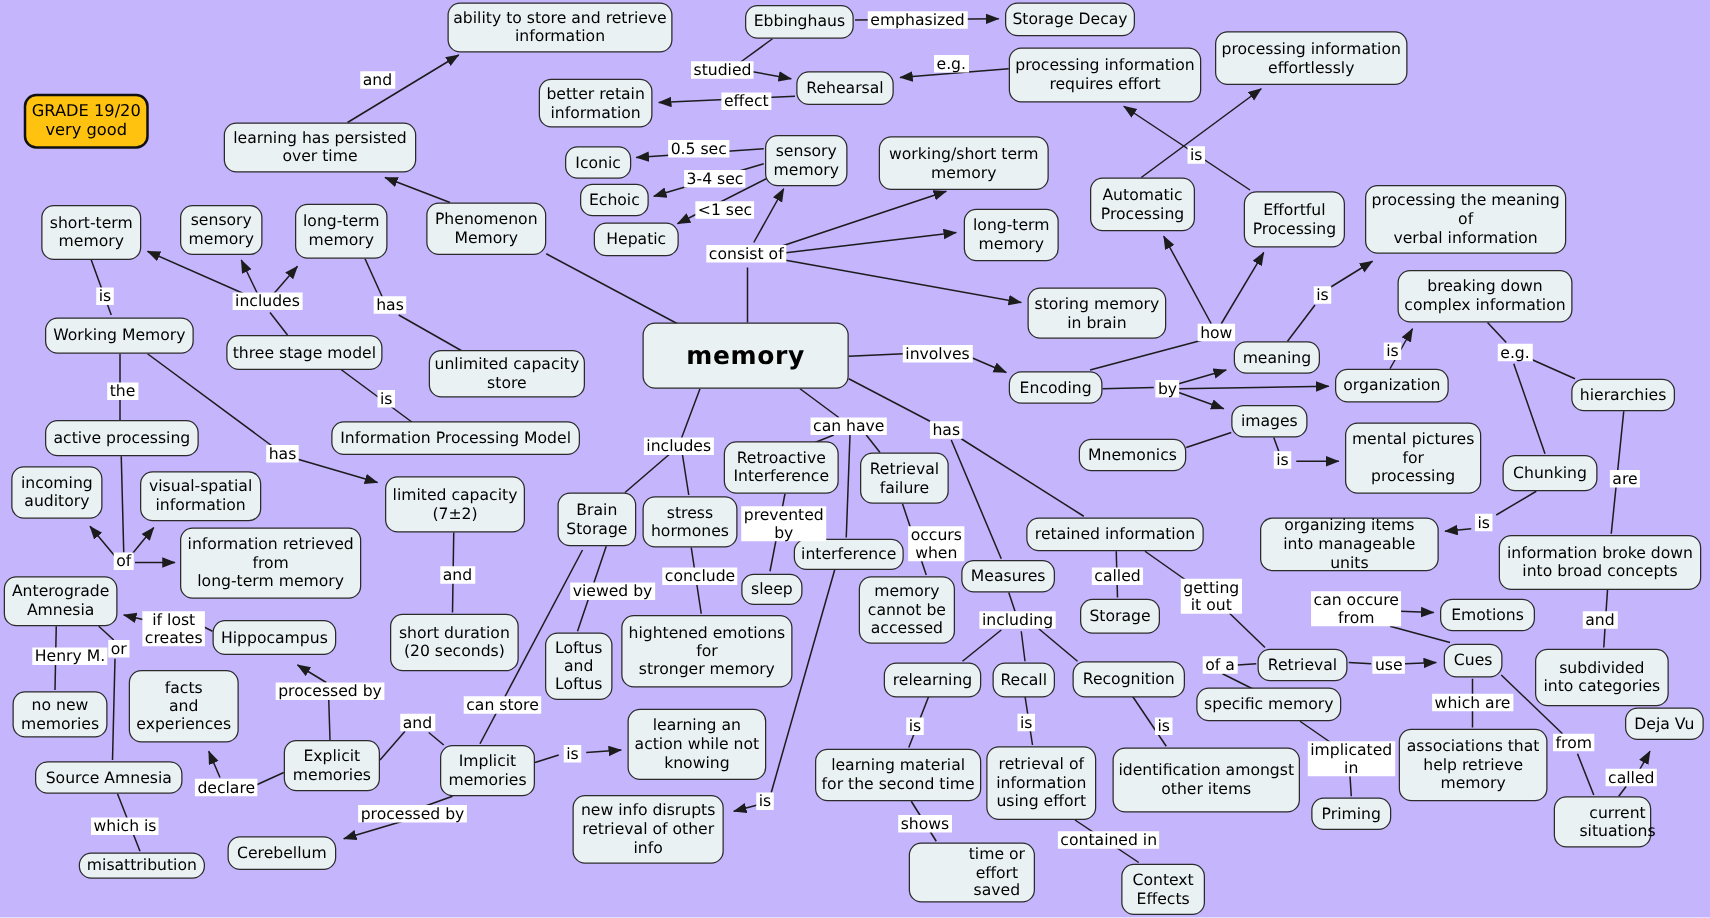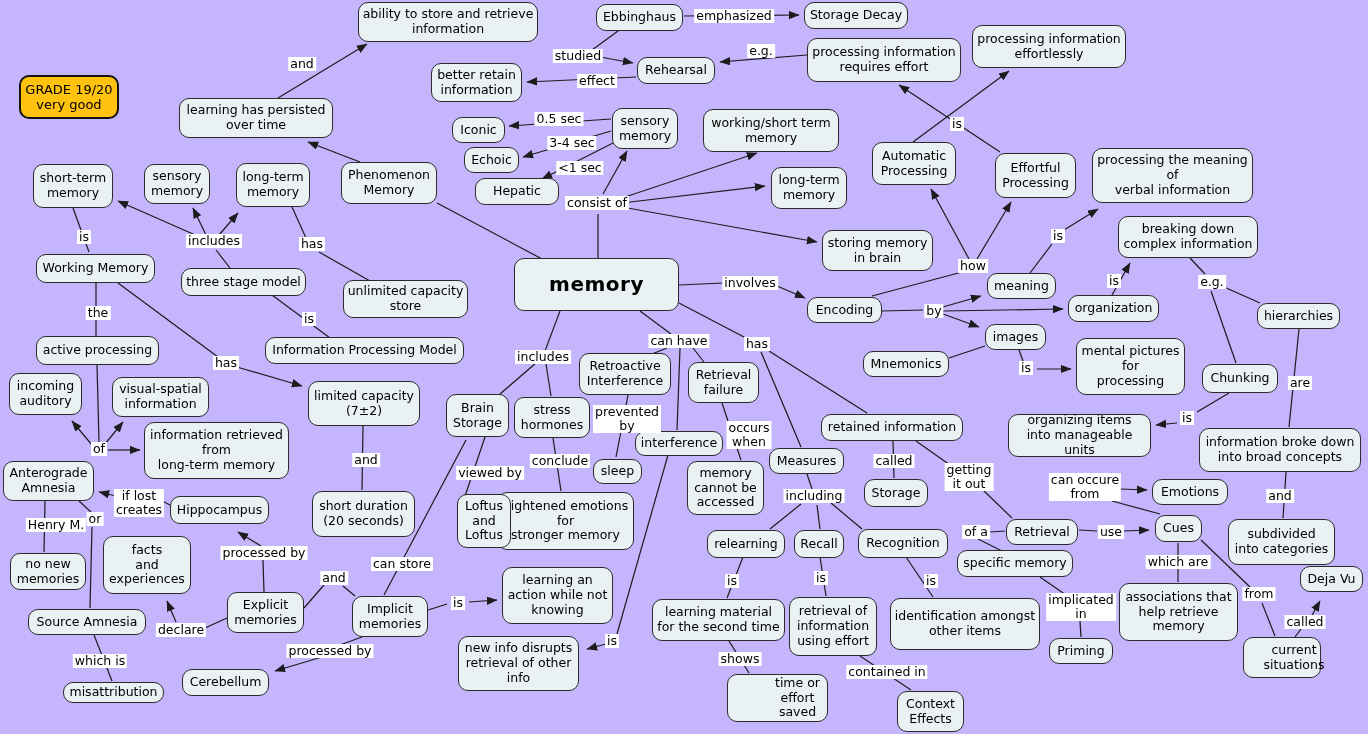--- a/index.html
+++ b/index.html
@@ -161,21 +161,21 @@
       <div class="node" style="left: 807px; top: 38px; width: 154px; height: 44px;">processing information
 requires effort</div>
       <div class="node" style="left: 972px; top: 25px; width: 154px; height: 43px;">processing information
 effortlessly</div>
       <div class="node badge" style="left: 19px; top: 75px; width: 100px; height: 44px;">GRADE 19/20
 very good</div>
       <div class="node" style="left: 179px; top: 98px; width: 154px; height: 40px;">learning has persisted
 over time</div>
       <div class="node" style="left: 452px; top: 117px; width: 53px; height: 26px;">Iconic</div>
       <div class="node" style="left: 464px; top: 147px; width: 55px; height: 26px;">Echoic</div>
-      <div class="node" style="left: 475px; top: 178px; width: 84px; height: 27px;">Hepatic</div>
+      <div class="node" style="left: 475px; top: 178px; width: 68px; height: 27px;">Hepatic</div>
       <div class="node" style="left: 612px; top: 108px; width: 66px; height: 41px;">sensory
 memory</div>
       <div class="node" style="left: 703px; top: 109px; width: 136px; height: 43px;">working/short term
 memory</div>
       <div class="node" style="left: 872px; top: 142px; width: 84px; height: 43px;">Automatic
 Processing</div>
       <div class="node" style="left: 995px; top: 153px; width: 81px; height: 45px;">Effortful
 Processing</div>
       <div class="node" style="left: 1092px; top: 148px; width: 161px; height: 55px;">processing the meaning
 of
@@ -242,21 +242,21 @@
 accessed</div>
       <div class="node" style="left: 769px; top: 448px; width: 75px; height: 26px;">Measures</div>
       <div class="node" style="left: 864px; top: 479px; width: 64px; height: 28px;">Storage</div>
       <div class="node" style="left: 593px; top: 459px; width: 49px; height: 25px;">sleep</div>
       <div class="node" style="left: 312px; top: 491px; width: 103px; height: 46px;">short duration
 (20 seconds)</div>
       <div class="node" style="left: 497px; top: 492px; width: 137px; height: 58px;">hightened emotions
 for
 stronger memory</div>
       <div class="node" style="left: 170px; top: 496px; width: 99px; height: 28px;">Hippocampus</div>
-      <div class="node" style="left: 436px; top: 494px; width: 54px; height: 54px; margin-left: 21px;">Loftus
+      <div class="node" style="left: 436px; top: 506px; width: 54px; height: 54px;">Loftus
 and
 Loftus</div>
       <div class="node" style="left: 1006px; top: 519px; width: 72px; height: 26px;">Retrieval</div>
       <div class="node" style="left: 1155px; top: 515px; width: 47px; height: 27px;">Cues</div>
       <div class="node" style="left: 1228px; top: 519px; width: 107px; height: 46px;">subdivided
 into categories</div>
       <div class="node" style="left: 957px; top: 550px; width: 116px; height: 27px;">specific memory</div>
       <div class="node" style="left: 707px; top: 530px; width: 78px; height: 28px;">relearning</div>
       <div class="node" style="left: 794px; top: 530px; width: 50px; height: 28px;">Recall</div>
       <div class="node" style="left: 858px; top: 529px; width: 90px; height: 29px;">Recognition</div>

